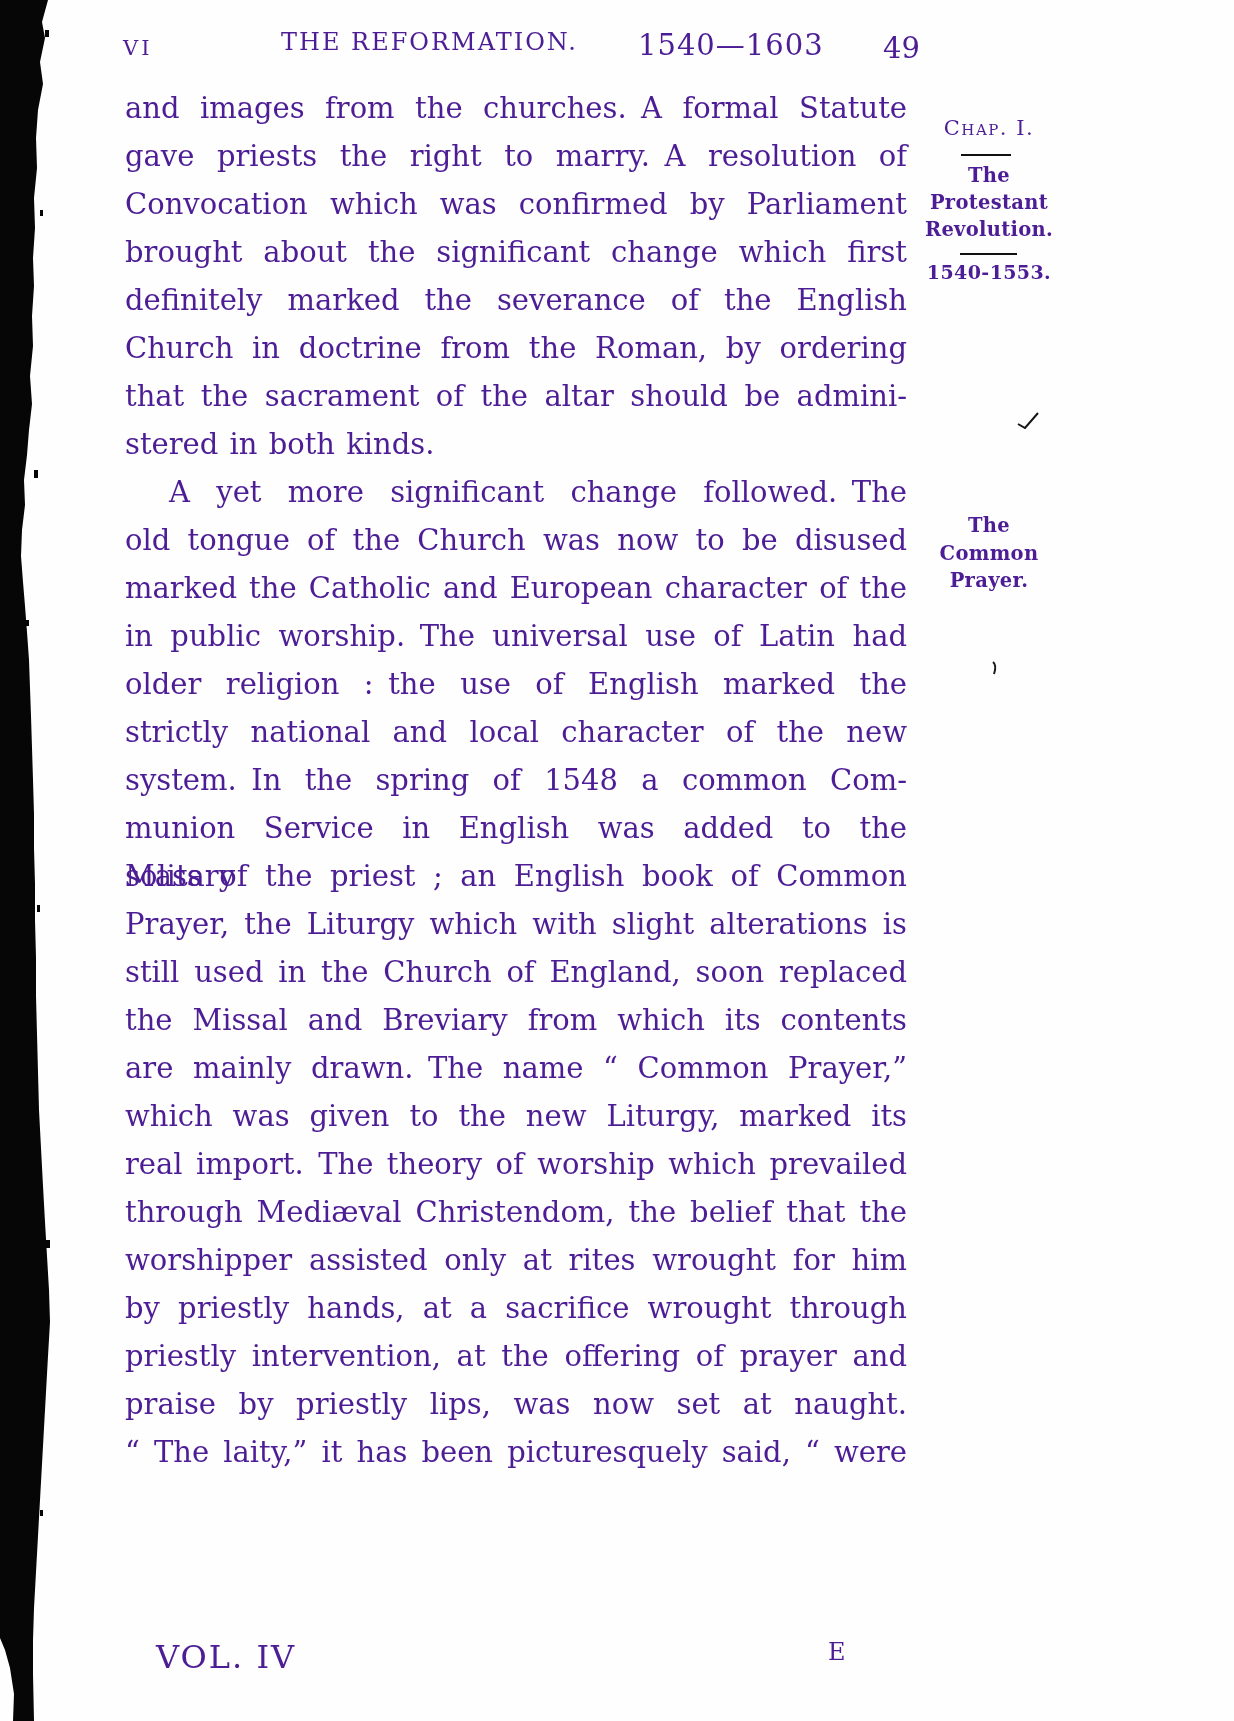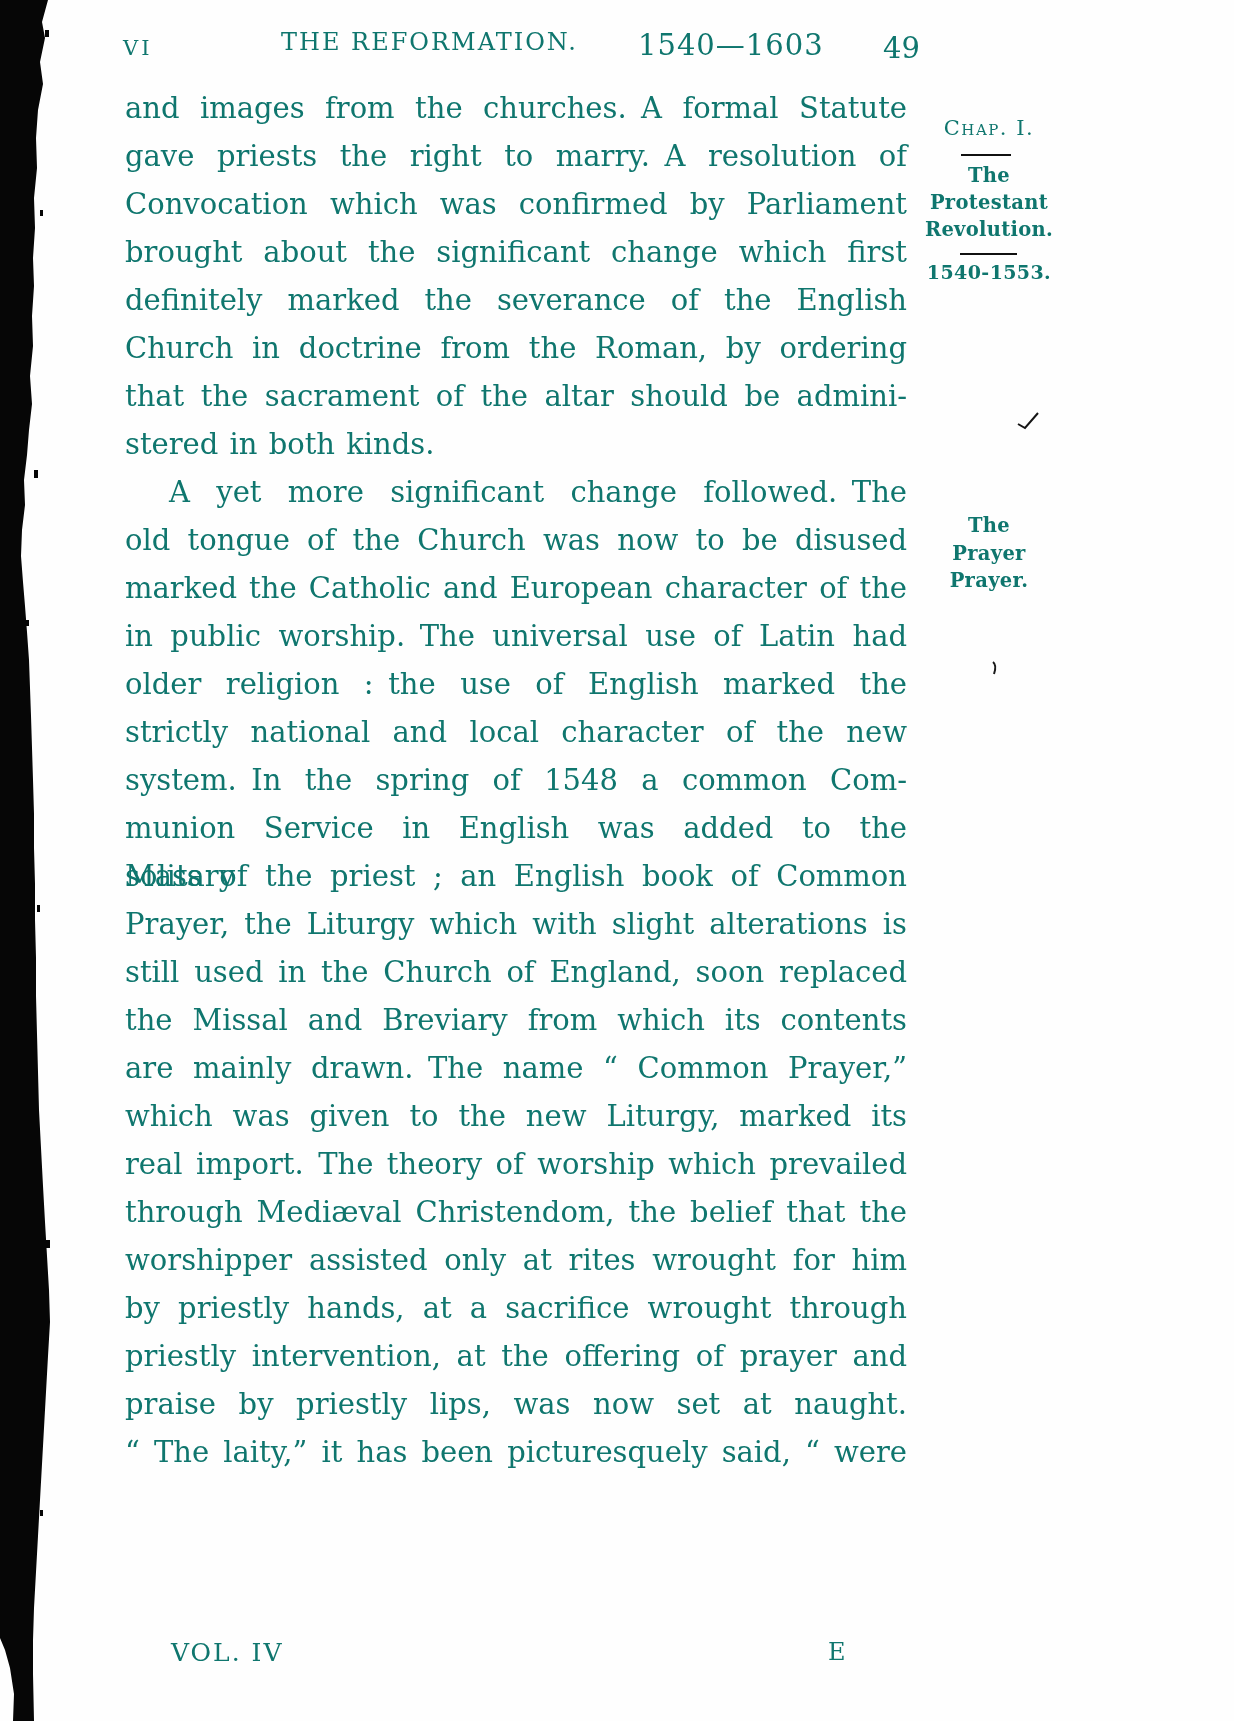--- a/index.html
+++ b/index.html
@@ -1,20 +1,20 @@
 <!DOCTYPE html>
 <html><head>
 <meta charset="utf-8">
 <style>
   html,body { margin:0; padding:0; background:#ffffff; }
   .page {
     position:relative;
     width:1234px; height:1721px;
     background:#fefefe;
-    color:#0f766e;
+    color:#4c1d95;
     font-family:"DejaVu Serif","Liberation Serif",serif;
     overflow:hidden;
   }
   .scan-overlay {
     position:absolute; left:0; top:0;
     pointer-events:none;
   }
   
   .hdr { position:absolute; white-space:nowrap; }
   .hdr-folio  { left:123px; top:36px; font-size:21px; letter-spacing:3px; }
@@ -45,21 +45,21 @@
   .mnote-dates { top:261px; font-size:19px; font-weight:bold; letter-spacing:0.4px; }
   .mnote-common { top:512px; font-size:19.5px; font-weight:bold; line-height:27.5px; letter-spacing:0.3px; }
   .mnote-rule {
     position:absolute; border:none; margin:0;
     border-top:2.5px solid #101010;
   }
   .rule-1 { left:961px; top:154px; width:50px; }
   .rule-2 { left:960px; top:253px; width:57px; }
   
   .ftr { position:absolute; white-space:nowrap; }
-  .ftr-volume { left:171px; top:1638px; font-size:25px; letter-spacing:2px; }
+  .ftr-volume { left:156px; top:1638px; font-size:32px; letter-spacing:2px; }
   .ftr-signature { left:828px; top:1638px; font-size:24px; }
 </style>
 </head>
 <body>
 
 <div class="page">
 
   <svg class="scan-overlay" width="1234" height="1721" viewBox="0 0 1234 1721">
     <polygon fill="#060606" points="
       0,0 48,0 42,22 45,38 40,62 43,84 38,110 36,138 37,168 34,198 35,228
@@ -123,20 +123,20 @@
   <hr class="mnote-rule rule-1">
   <div class="mnote mnote-protestant">
     <div>The</div>
     <div>Protestant</div>
     <div>Revolution.</div>
   </div>
   <hr class="mnote-rule rule-2">
   <div class="mnote mnote-dates">1540-1553.</div>
   <div class="mnote mnote-common">
     <div>The</div>
-    <div>Prayer</div>
+    <div>Common</div>
     <div>Prayer.</div>
   </div>
 
   <span class="ftr ftr-volume">VOL. IV</span>
   <span class="ftr ftr-signature">E</span>
 
 </div>
 
 </body></html>

